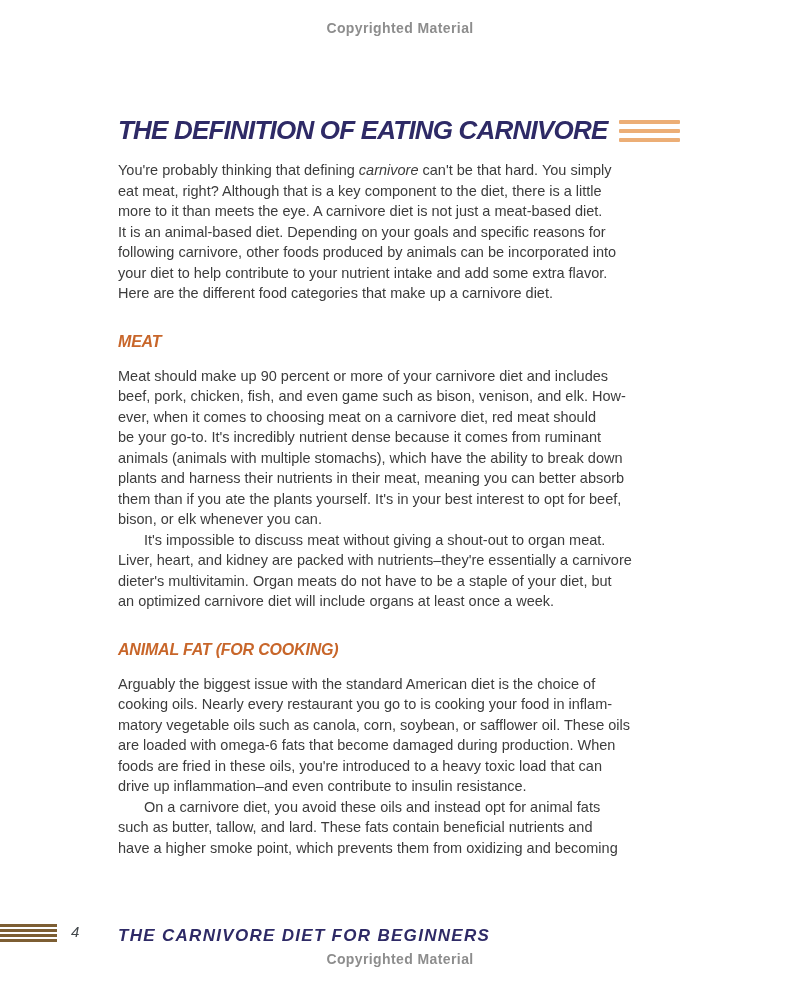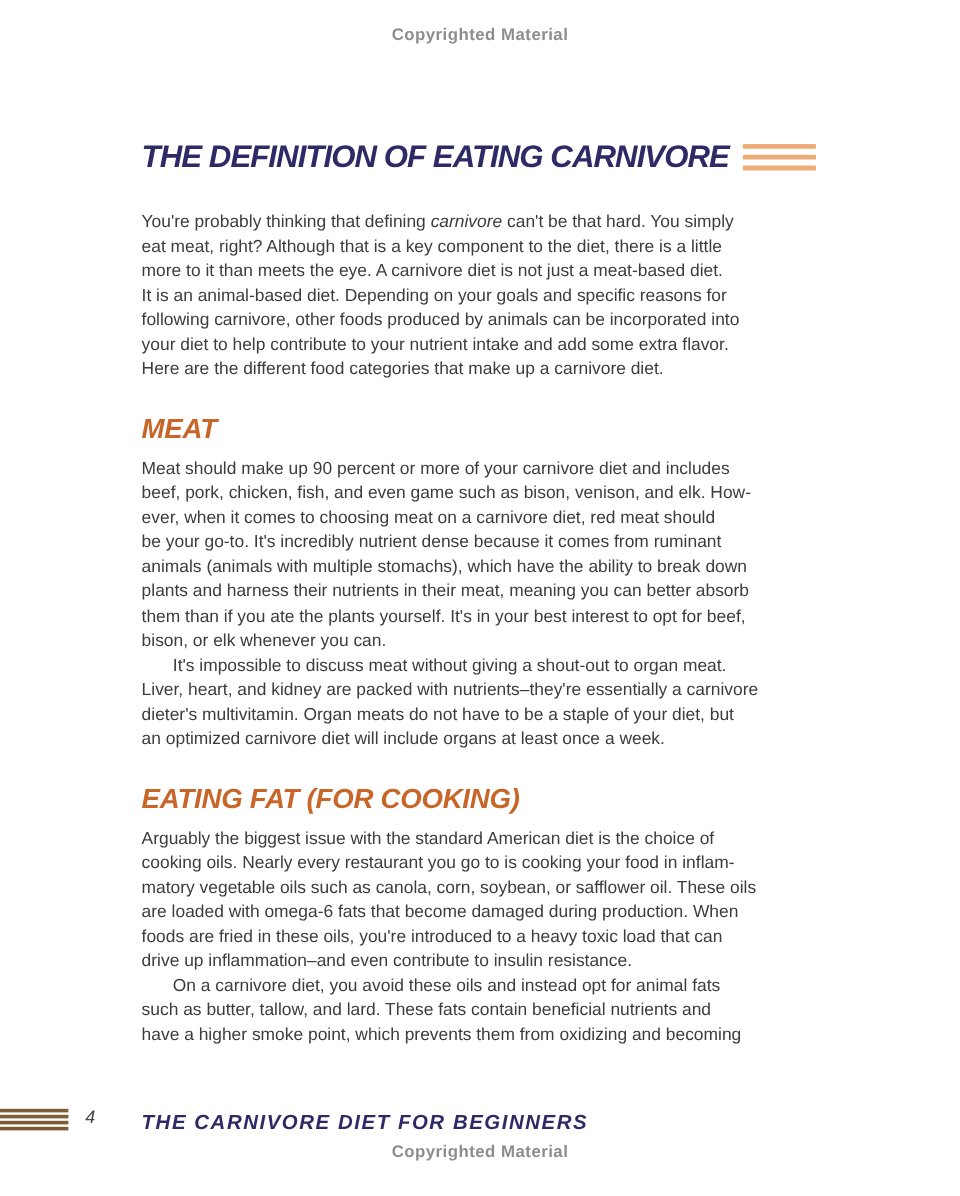--- a/index.html
+++ b/index.html
@@ -35,28 +35,28 @@
   .title-rules i{display:block;height:4px;background:#ecae76;border-radius:1px;}
 
   .body{
     margin:0;
     font-size:14.5px;line-height:20.5px;
     color:#3c3c3c;
     white-space:pre;
   }
   .body .rest{display:block;}
   .body em{font-style:italic;}
-  .intro{margin-top:29px;}
+  .intro{margin-top:14px;}
   .indent{text-indent:26px;}
 
   h2.section-heading{
     margin:27px 0 13px 0;
     color:#c8662a;
     font-style:italic;font-weight:700;
-    font-size:23px;line-height:22px;letter-spacing:-0.2px;
+    font-size:16px;line-height:22px;letter-spacing:-0.2px;
   }
 
   .footer-row{position:absolute;left:0;top:922px;width:100%;height:24px;}
   .footer-rules{
     position:absolute;left:0;top:2px;width:57px;
     display:flex;flex-direction:column;gap:2.5px;
   }
   .footer-rules i{display:block;height:2.5px;background:#7d5e33;}
   .page-number{
     position:absolute;left:71px;top:1px;
@@ -101,21 +101,21 @@
 be your go-to. It's incredibly nutrient dense because it comes from ruminant
 animals (animals with multiple stomachs), which have the ability to break down
 plants and harness their nutrients in their meat, meaning you can better absorb
 them than if you ate the plants yourself. It's in your best interest to opt for beef,
 bison, or elk whenever you can.</p>
     <p class="body indent">It's impossible to discuss meat without giving a shout-out to organ meat.
 Liver, heart, and kidney are packed with nutrients–they're essentially a carnivore
 dieter's multivitamin. Organ meats do not have to be a staple of your diet, but
 an optimized carnivore diet will include organs at least once a week.</p>
 
-    <h2 class="section-heading">EATING FAT (FOR COOKING)</h2>
+    <h2 class="section-heading">ANIMAL FAT (FOR COOKING)</h2>
     <p class="body">Arguably the biggest issue with the standard American diet is the choice of
 cooking oils. Nearly every restaurant you go to is cooking your food in inflam-
 matory vegetable oils such as canola, corn, soybean, or safflower oil. These oils
 are loaded with omega-6 fats that become damaged during production. When
 foods are fried in these oils, you're introduced to a heavy toxic load that can
 drive up inflammation–and even contribute to insulin resistance.</p>
     <p class="body indent">On a carnivore diet, you avoid these oils and instead opt for animal fats
 such as butter, tallow, and lard. These fats contain beneficial nutrients and
 have a higher smoke point, which prevents them from oxidizing and becoming</p>
 

